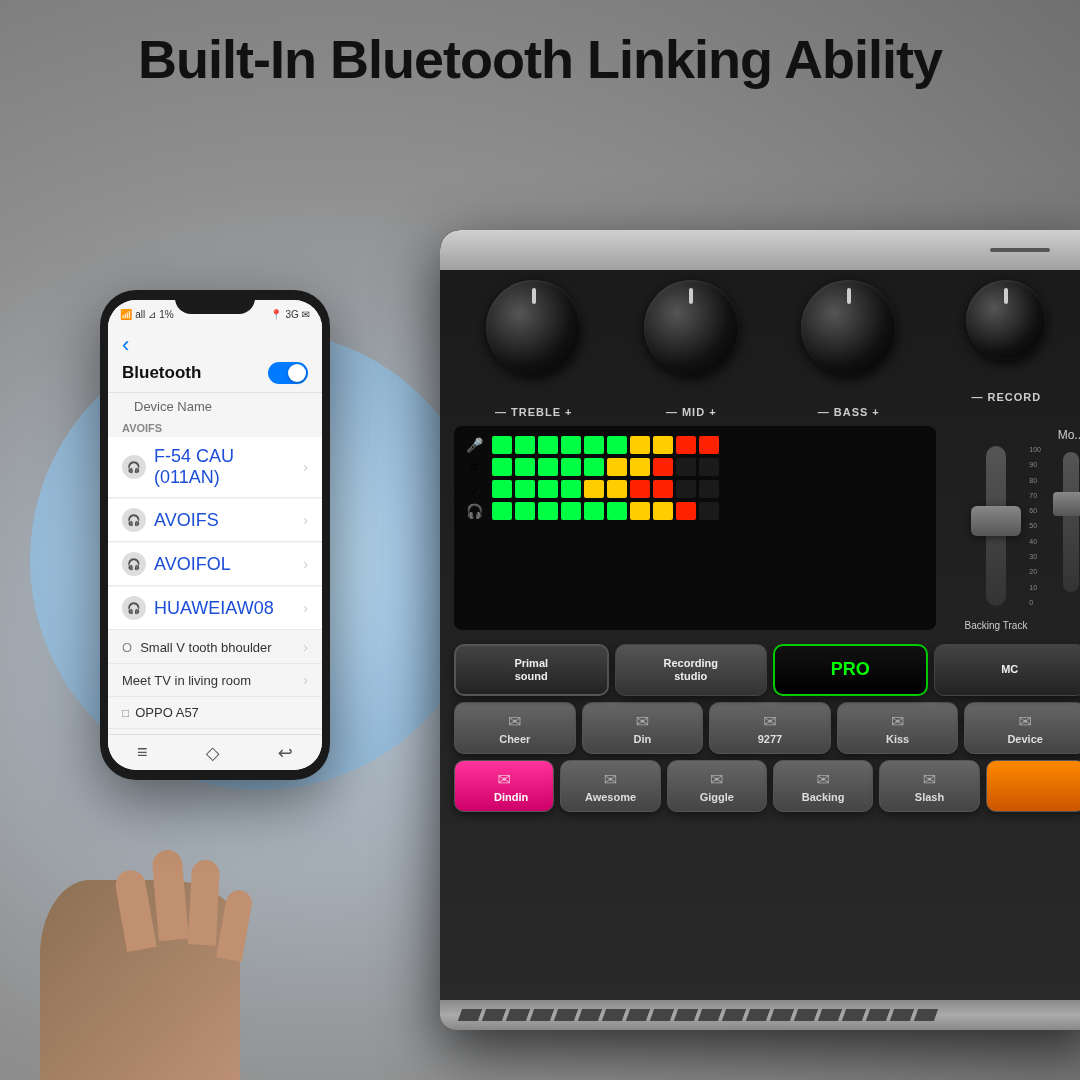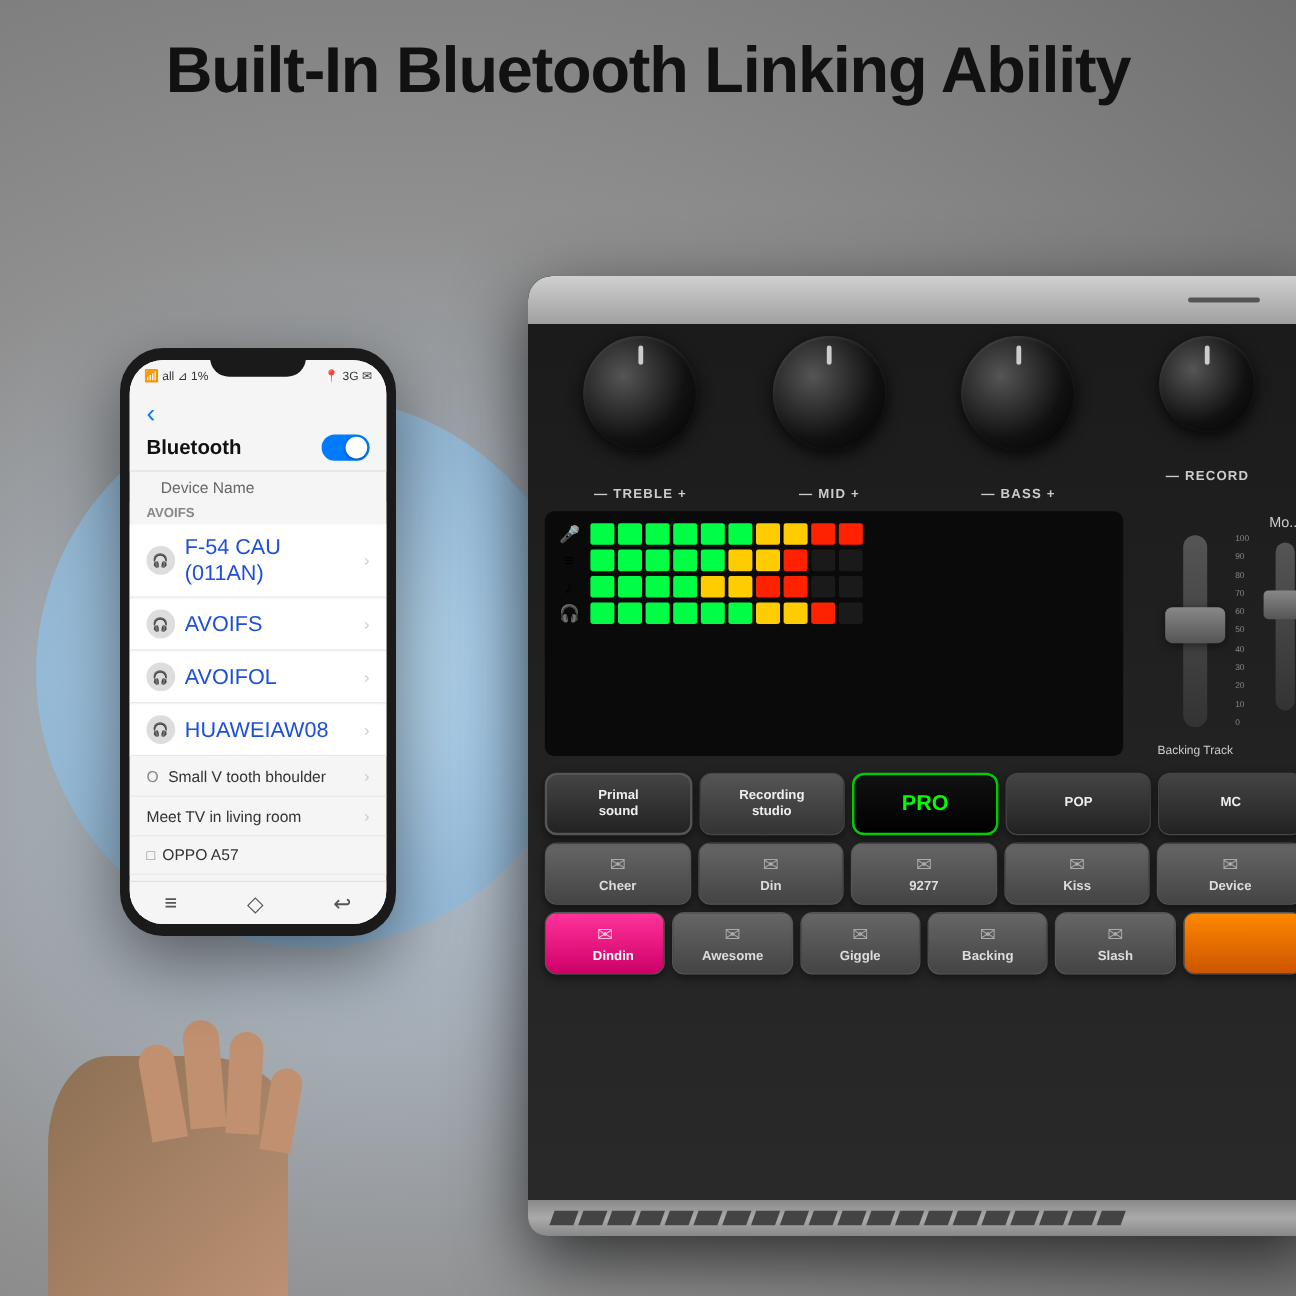--- a/index.html
+++ b/index.html
@@ -759,23 +759,20 @@
     <div class="button-row">
       <div class="btn-effect btn-primal">
         <span class="btn-effect-label">Primal<br>sound</span>
       </div>
       <div class="btn-effect">
         <span class="btn-effect-label">Recording<br>studio</span>
       </div>
       <div class="btn-effect btn-pro">
         <span class="btn-effect-label">PRO</span>
       </div>
-      <div class="btn-effect btn-pop">
-        <span class="btn-effect-label">POP</span>
-      </div>
       <div class="btn-effect btn-mc">
         <span class="btn-effect-label">MC</span>
       </div>
     </div>
 
     <div class="button-row">
       <div class="btn-sound">
         <div style="text-align:center;">
           <div class="envelope-icon">✉</div>
           <div class="btn-sound-label">Cheer</div>

